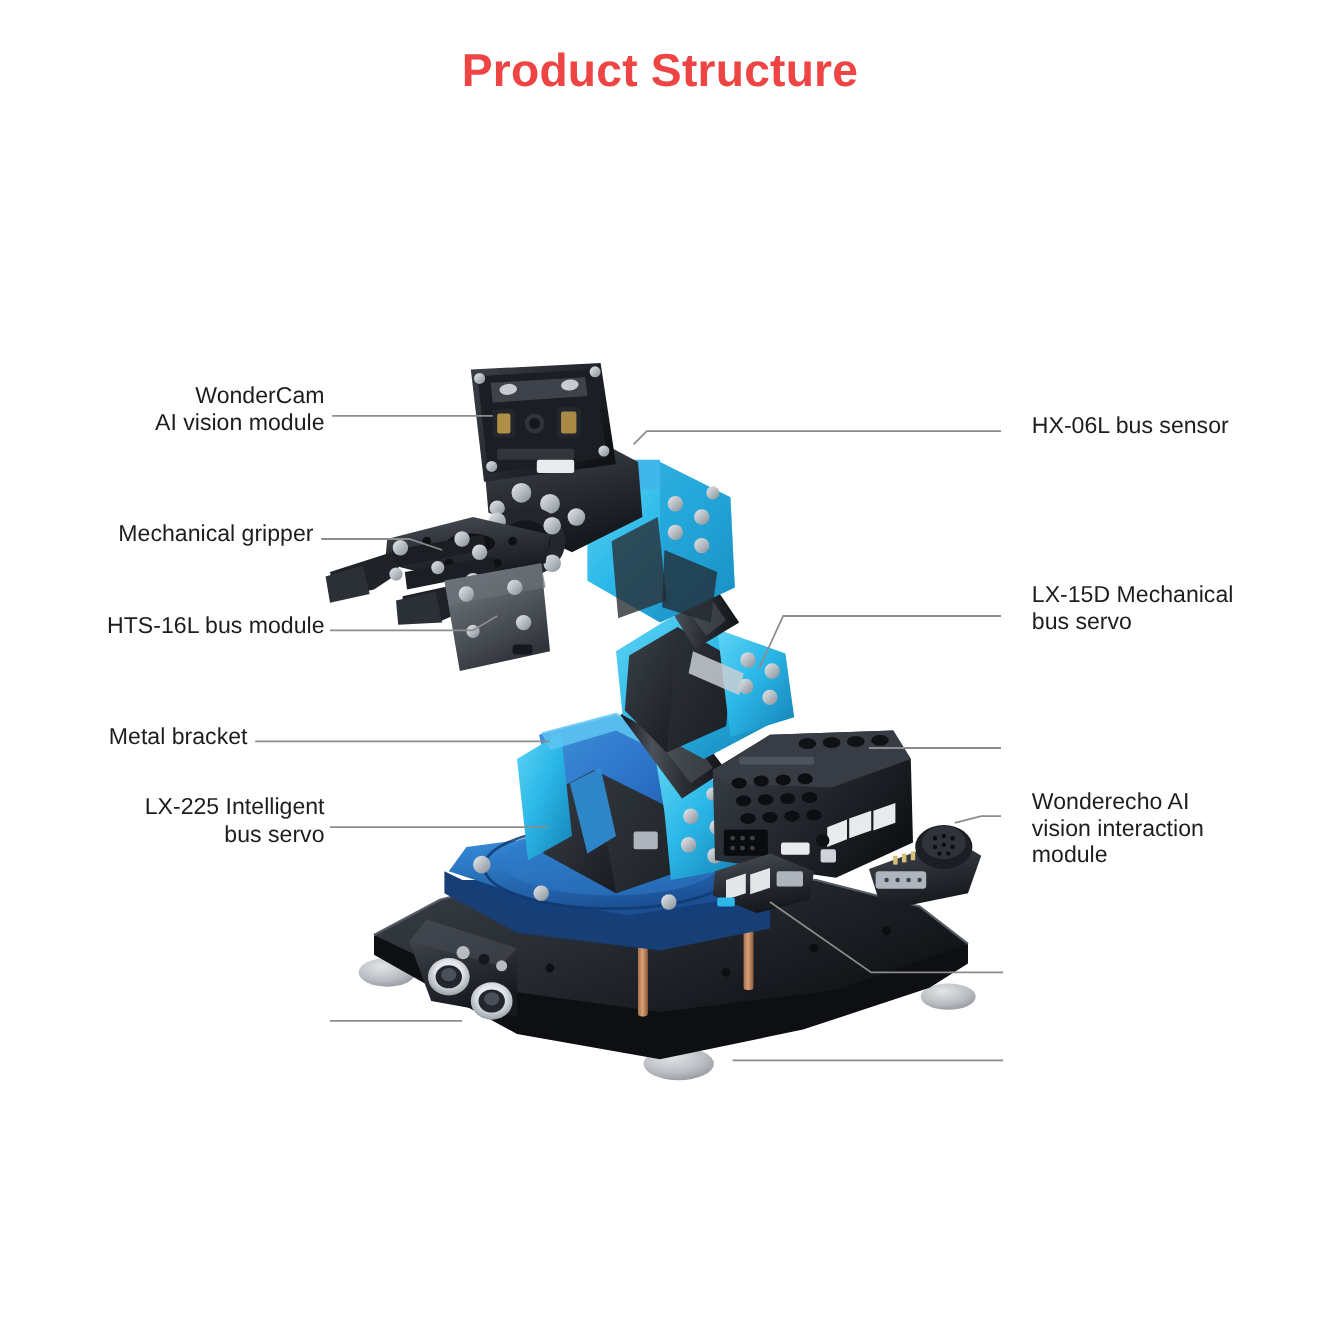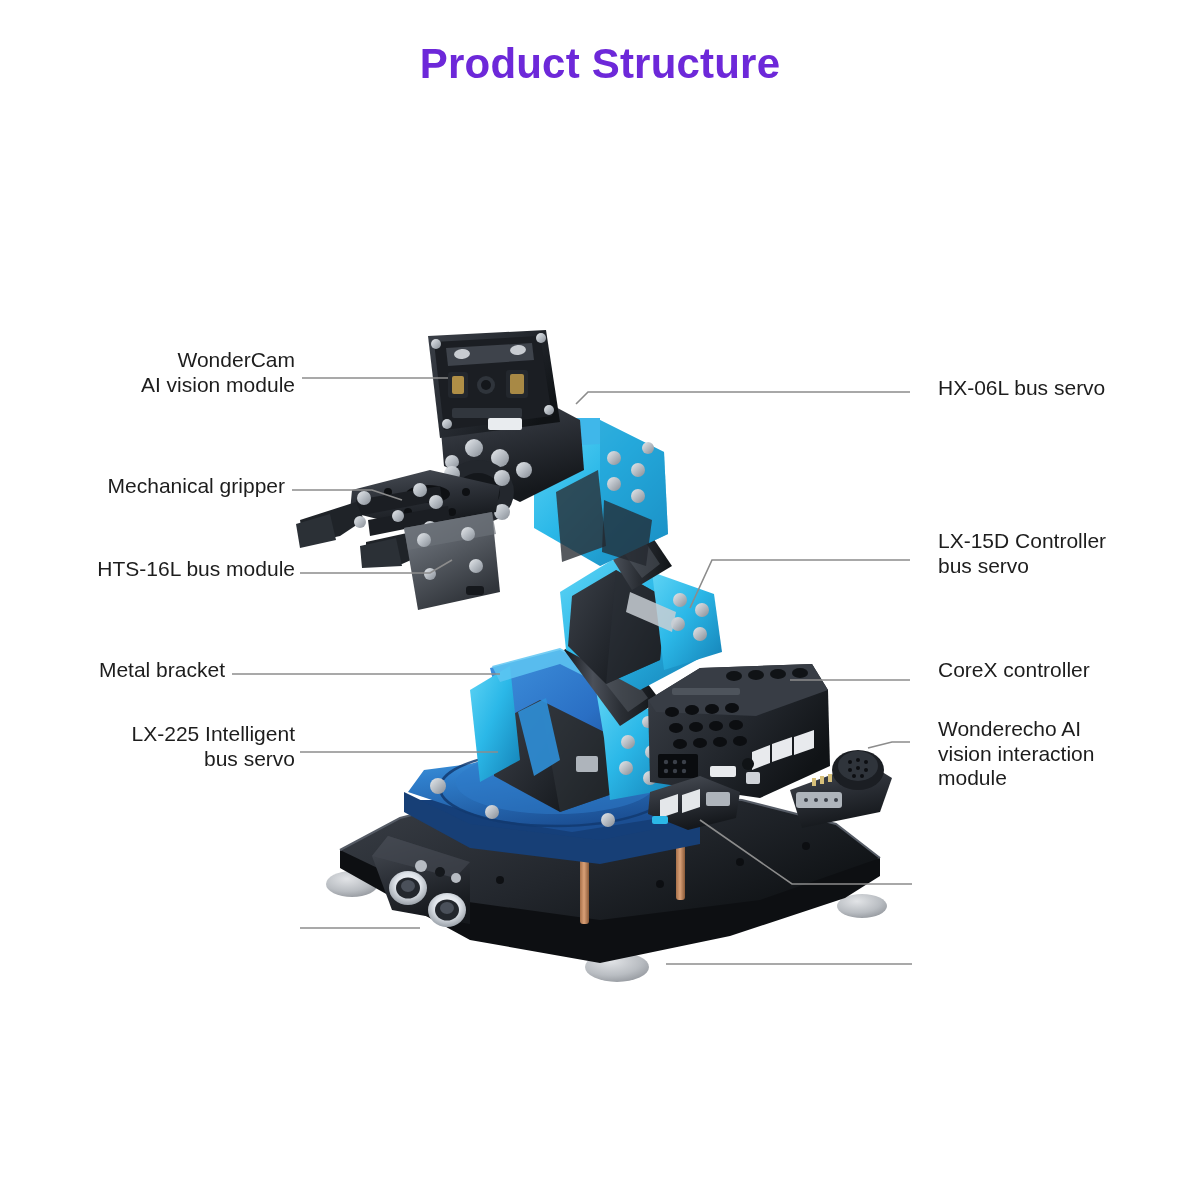--- a/index.html
+++ b/index.html
@@ -12,21 +12,21 @@
     overflow:hidden;
     position:relative;
   }
   #stage{position:absolute;left:0;top:0;width:1200px;height:1200px;}
 
   
   #page-title{
     position:absolute;left:0;top:40px;width:1200px;
     text-align:center;
     font-size:42px;font-weight:700;letter-spacing:.2px;
-    color:#6d28d9;
+    color:#ef4444;
   }
 
   
   .callout{position:absolute;font-size:21px;line-height:1.17;color:#1d1d1d;white-space:pre-line;}
   .callout.left{text-align:right;}
   .callout.right{text-align:left;}
 
   
   #leaders{position:absolute;left:0;top:0;width:1200px;height:1200px;pointer-events:none;}
 
@@ -453,26 +453,25 @@
   <div class="callout left" style="right:915px;top:474px;width:300px;">Mechanical gripper</div>
 
   <div class="callout left" style="right:905px;top:557px;width:290px;">HTS-16L bus module</div>
 
   <div class="callout left" style="right:975px;top:658px;width:230px;">Metal bracket</div>
 
   <div class="callout left" style="right:905px;top:722px;width:290px;text-align:right;">LX-225 Intelligent
 bus servo</div>
 
 
-  <div class="callout right" style="left:938px;top:376px;width:262px;">HX-06L bus servo</div>
-
-  <div class="callout right" style="left:938px;top:529px;width:258px;">LX-15D Controller
+  <div class="callout right" style="left:938px;top:376px;width:262px;">HX-06L bus sensor</div>
+
+  <div class="callout right" style="left:938px;top:529px;width:258px;">LX-15D Mechanical
 bus servo</div>
 
-  <div class="callout right" style="left:938px;top:658px;width:258px;">CoreX controller</div>
 
   <div class="callout right" style="left:938px;top:717px;width:248px;">Wonderecho AI
 vision interaction
 module</div>
 
 
 
 </div>
 
 </body></html>

